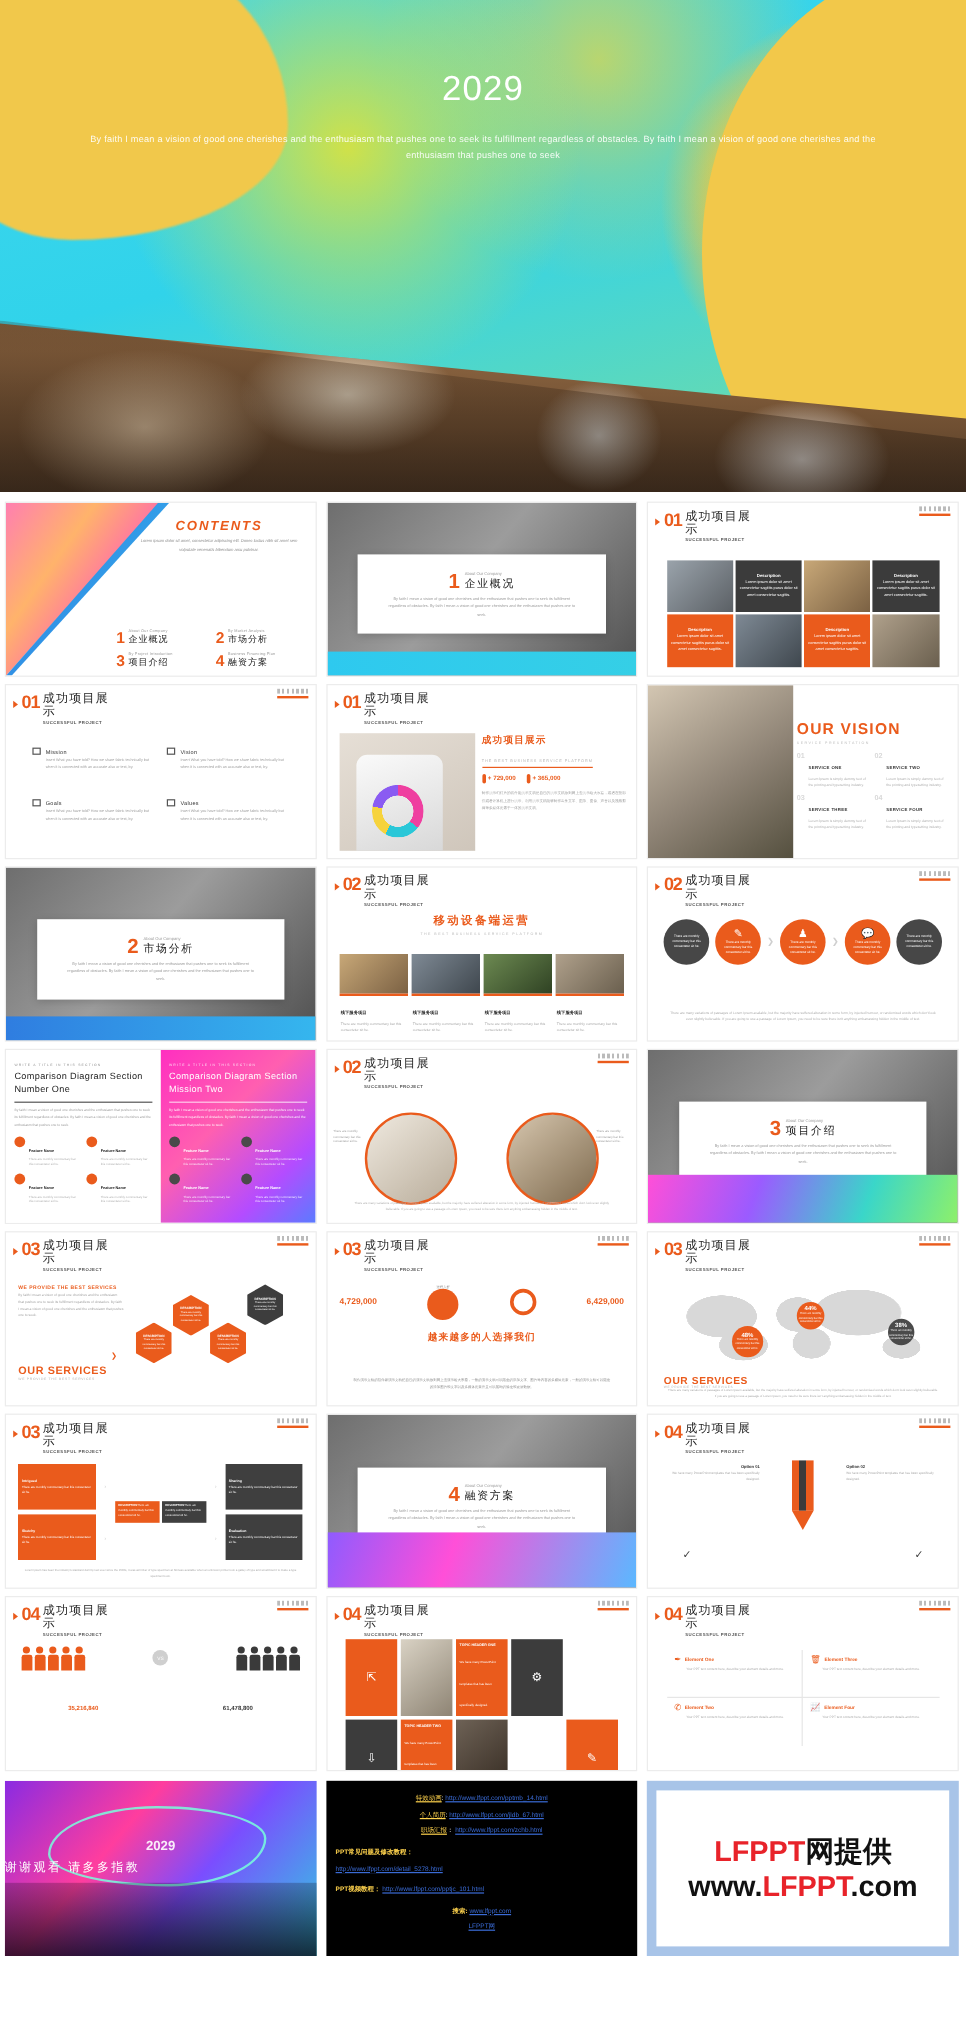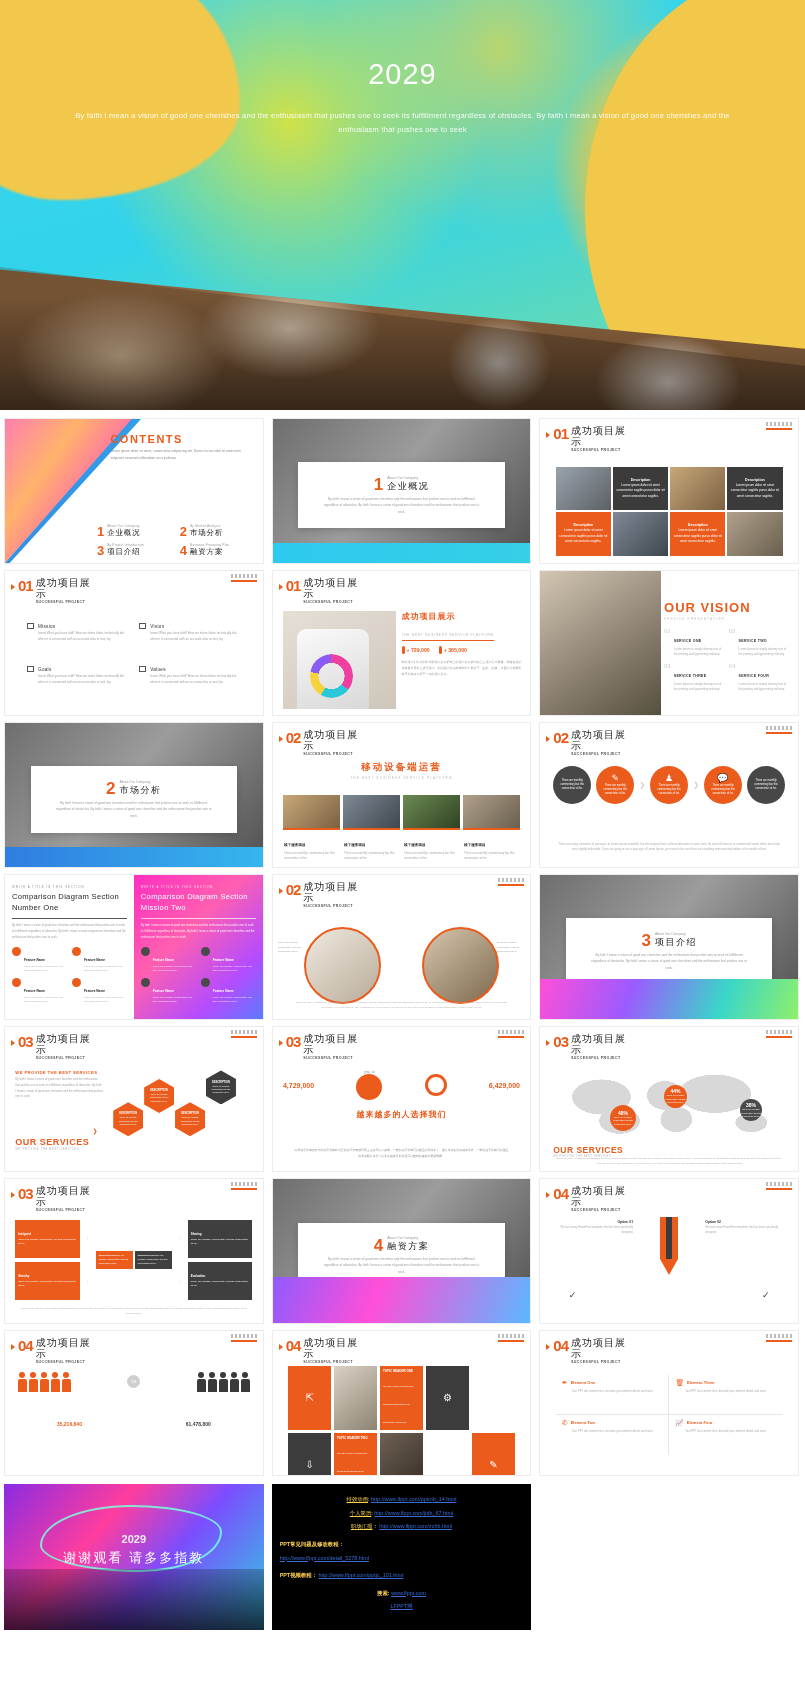--- a/index.html
+++ b/index.html
@@ -87,21 +87,21 @@
     background:repeating-linear-gradient(90deg,#bbb 0 2px,transparent 2px 4px); }
 
   .photo-gray{ background:linear-gradient(130deg,#6e6e6e,#9c9c9c 45%,#4f4f4f); }
 
   
   .s1-img{ position:absolute; left:0; top:0; width:58%; height:100%;
     background:linear-gradient(125deg,#ff7fb0,#ffb36b 30%,#ff6fa8 55%,#8f7dff 85%);
     clip-path:polygon(0 0, 86% 0, 0 100%); }
   .s1-blue{ position:absolute; left:0; top:0; width:60%; height:100%;
     background:linear-gradient(120deg,#2f7de0,#35b6ee); clip-path:polygon(82% 0,88% 0,3% 100%,0 100%); }
-  .s1-ct{ position:absolute; right:8px; top:14px; width:56%; text-align:left; }
+  .s1-ct{ position:absolute; right:8px; top:14px; width:56%; text-align:center;font-style:italic; }
   .s1-title{ font-size:11px; font-weight:700; letter-spacing:1.5px; color:#ea5b1c; }
   .s1-desc{ font-size:3.4px; color:#8d8d8d; line-height:2; margin-top:3px; }
   .s1-rows{ position:absolute; right:6px; bottom:6px; width:62%;
     display:grid; grid-template-columns:1fr 1fr; gap:5px 6px; }
   .s1-item{ display:flex; gap:3px; align-items:flex-end; }
   .s1-n{ font-size:13px; color:#ea5b1c; font-weight:700; line-height:.9; }
   .s1-en{ font-size:3.2px; color:#9a9a9a; letter-spacing:.2px; }
   .s1-cn{ font-size:7.5px; color:#222; letter-spacing:.8px; }
   .dv-card{ position:absolute; left:10%; top:30%; width:80%; height:46%;
     background:#fff; box-shadow:0 2px 7px rgba(0,0,0,.18); display:flex;
@@ -325,22 +325,22 @@
   .fe-d{ font-size:2.7px; color:#aeaeae; line-height:1.9; margin-top:2px; padding-left:10px; }
 
   
   .ty{ position:absolute; inset:0;
     background:linear-gradient(130deg,#8a2be2,#ff3d9e 35%,#7b4dff 60%,#2ecfe0 100%); }
   .ty-neon{ position:absolute; left:14%; top:14%; width:70%; height:46%;
     border:2px solid rgba(120,255,220,.85); border-radius:50% 50% 45% 55% / 60% 40% 60% 40%;
     filter:blur(.4px); }
   .ty-dark{ position:absolute; left:0; bottom:0; width:100%; height:42%;
     background:linear-gradient(180deg, rgba(20,10,30,.25), rgba(12,6,20,.8)); }
-  .ty-t{ position:absolute; left:0; right:0; top:44%; text-align:center;
-    font-size:13px; color:#fff; letter-spacing:2px; }
+  .ty-t{ position:absolute; left:0; right:0; top:44%; text-align:left;
+    font-size:10px; color:#fff; letter-spacing:2px; }
   .ty-y{ position:absolute; left:0; right:0; top:33%; text-align:center;
     font-size:11px; color:rgba(255,255,255,.9); font-weight:700; }
 
   
   .footer{ display:grid; grid-template-columns:1fr 1fr 1fr; gap:8px; padding:0 6px 10px 4px; }
   .f-black{ background:#000; padding:9px 8px; }
   .f-line{ font-size:5.4px; line-height:2.5; white-space:nowrap; }
   .f-cn{ color:#ffd34d; text-decoration:underline; }
   .f-url{ color:#3a6bd6; text-decoration:underline; }
   .f-b{ color:#ffd34d; font-weight:700; }
@@ -1076,14 +1076,24 @@
     </div>
     <div class="f-line f-center" style="margin-top:4px">
       <span class="f-b">搜索:</span>
       <span class="f-url">www.lfppt.com</span>
     </div>
     <div class="f-line f-center">
       <span class="f-url">LFPPT网</span>
     </div>
   </div>
 
+  <div class="f-logo">
+    <div class="f-logo-in">
+      <div class="f-l1">
+        <em>LFPPT</em><span>网提供</span>
+      </div>
+      <div class="f-l2">
+        <span>www.</span><em>LFPPT</em><span>.com</span>
+      </div>
+    </div>
+  </div>
 
 </div>
 
 </body></html>

